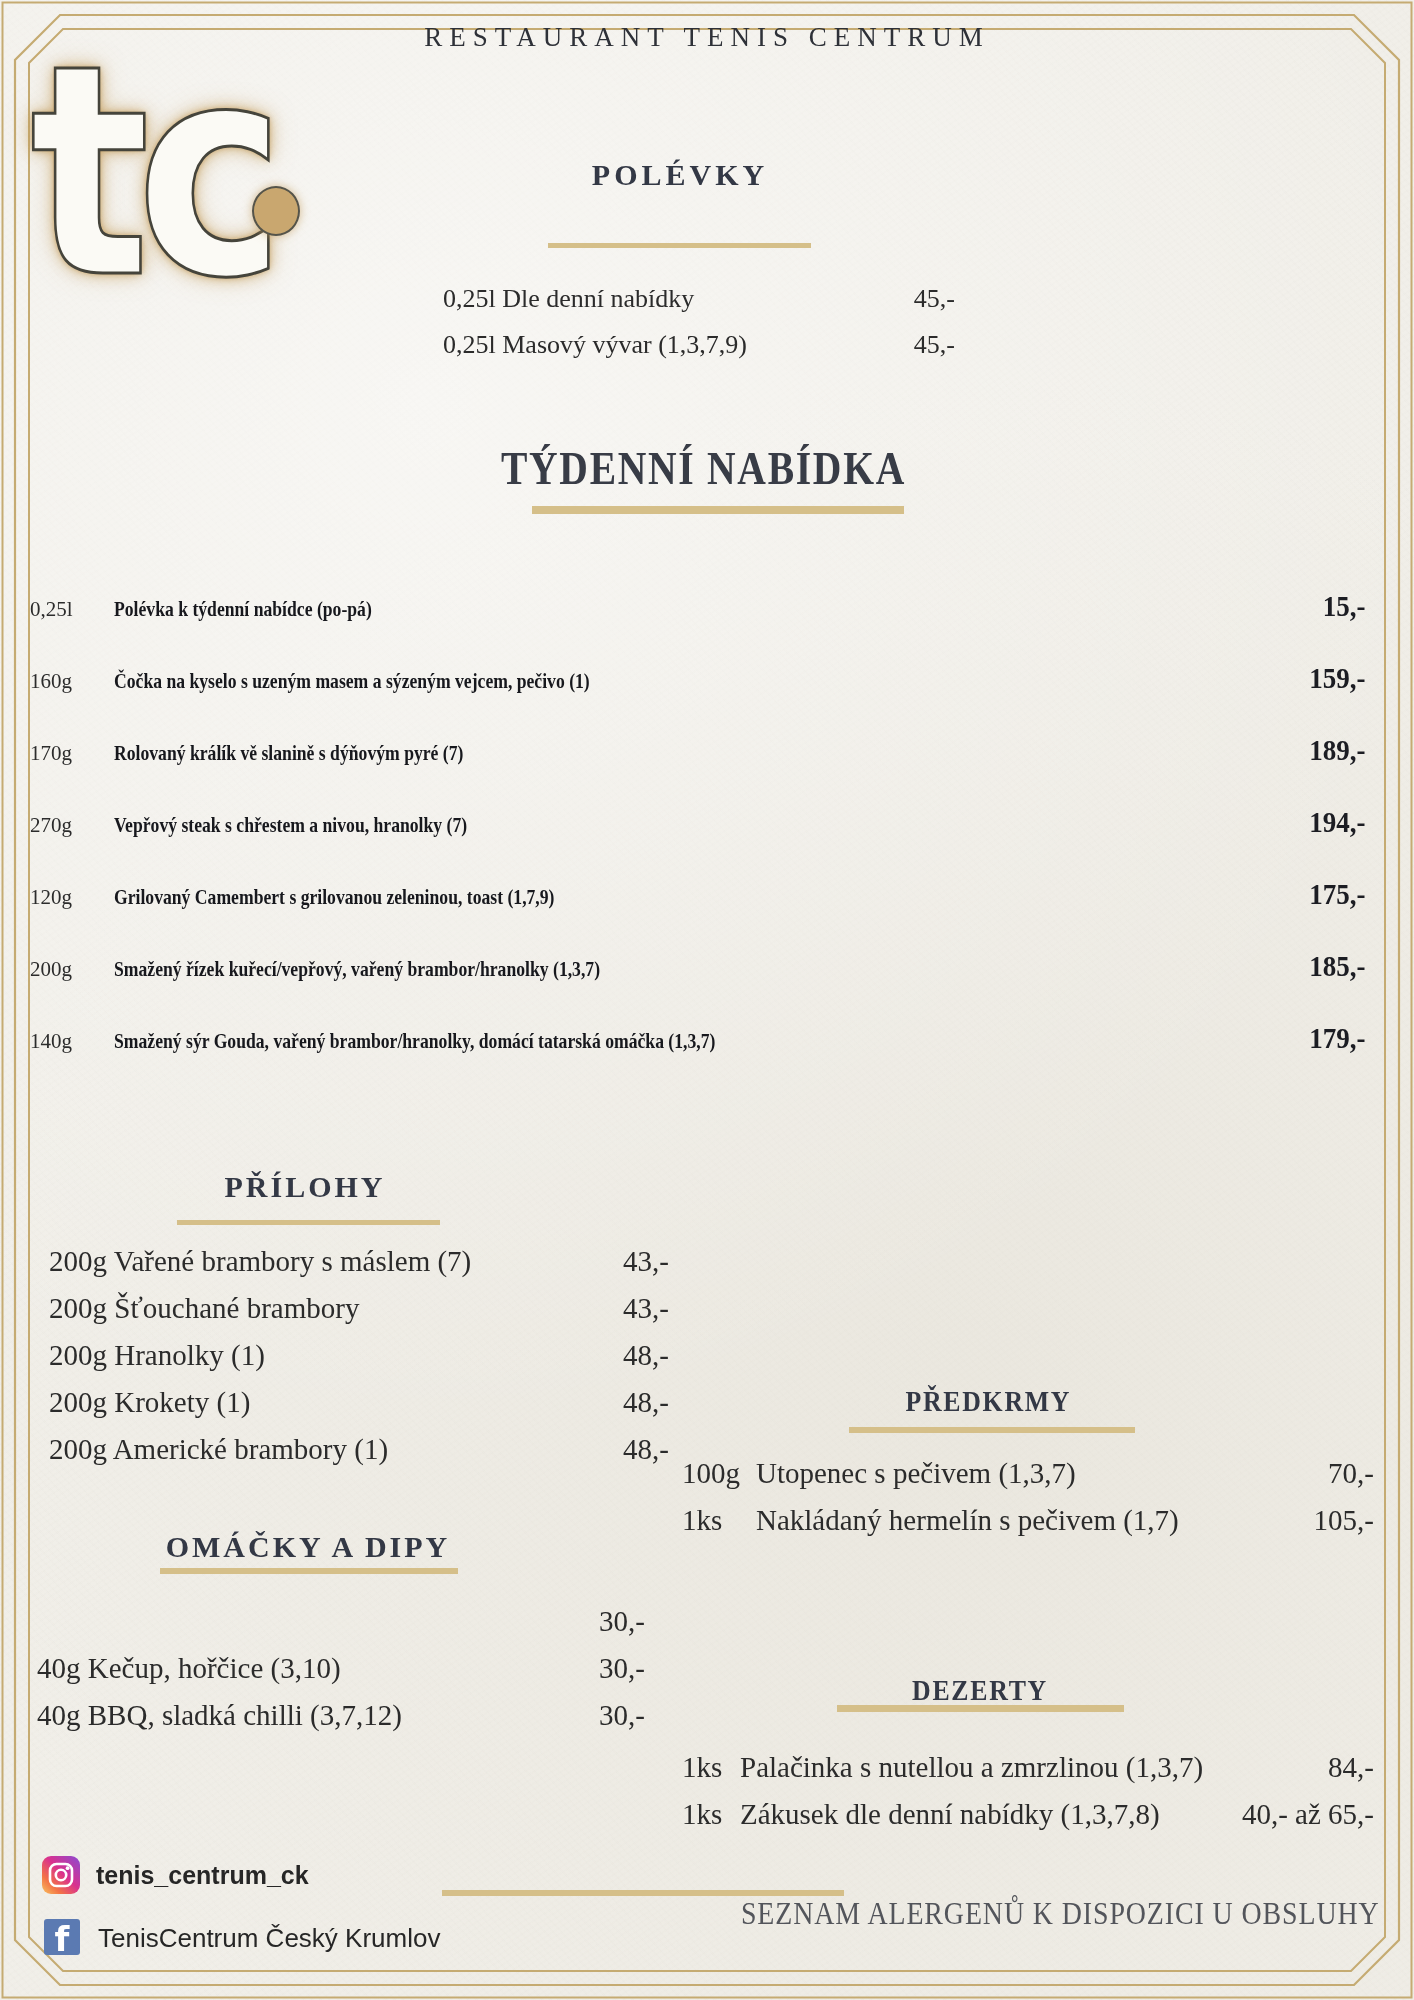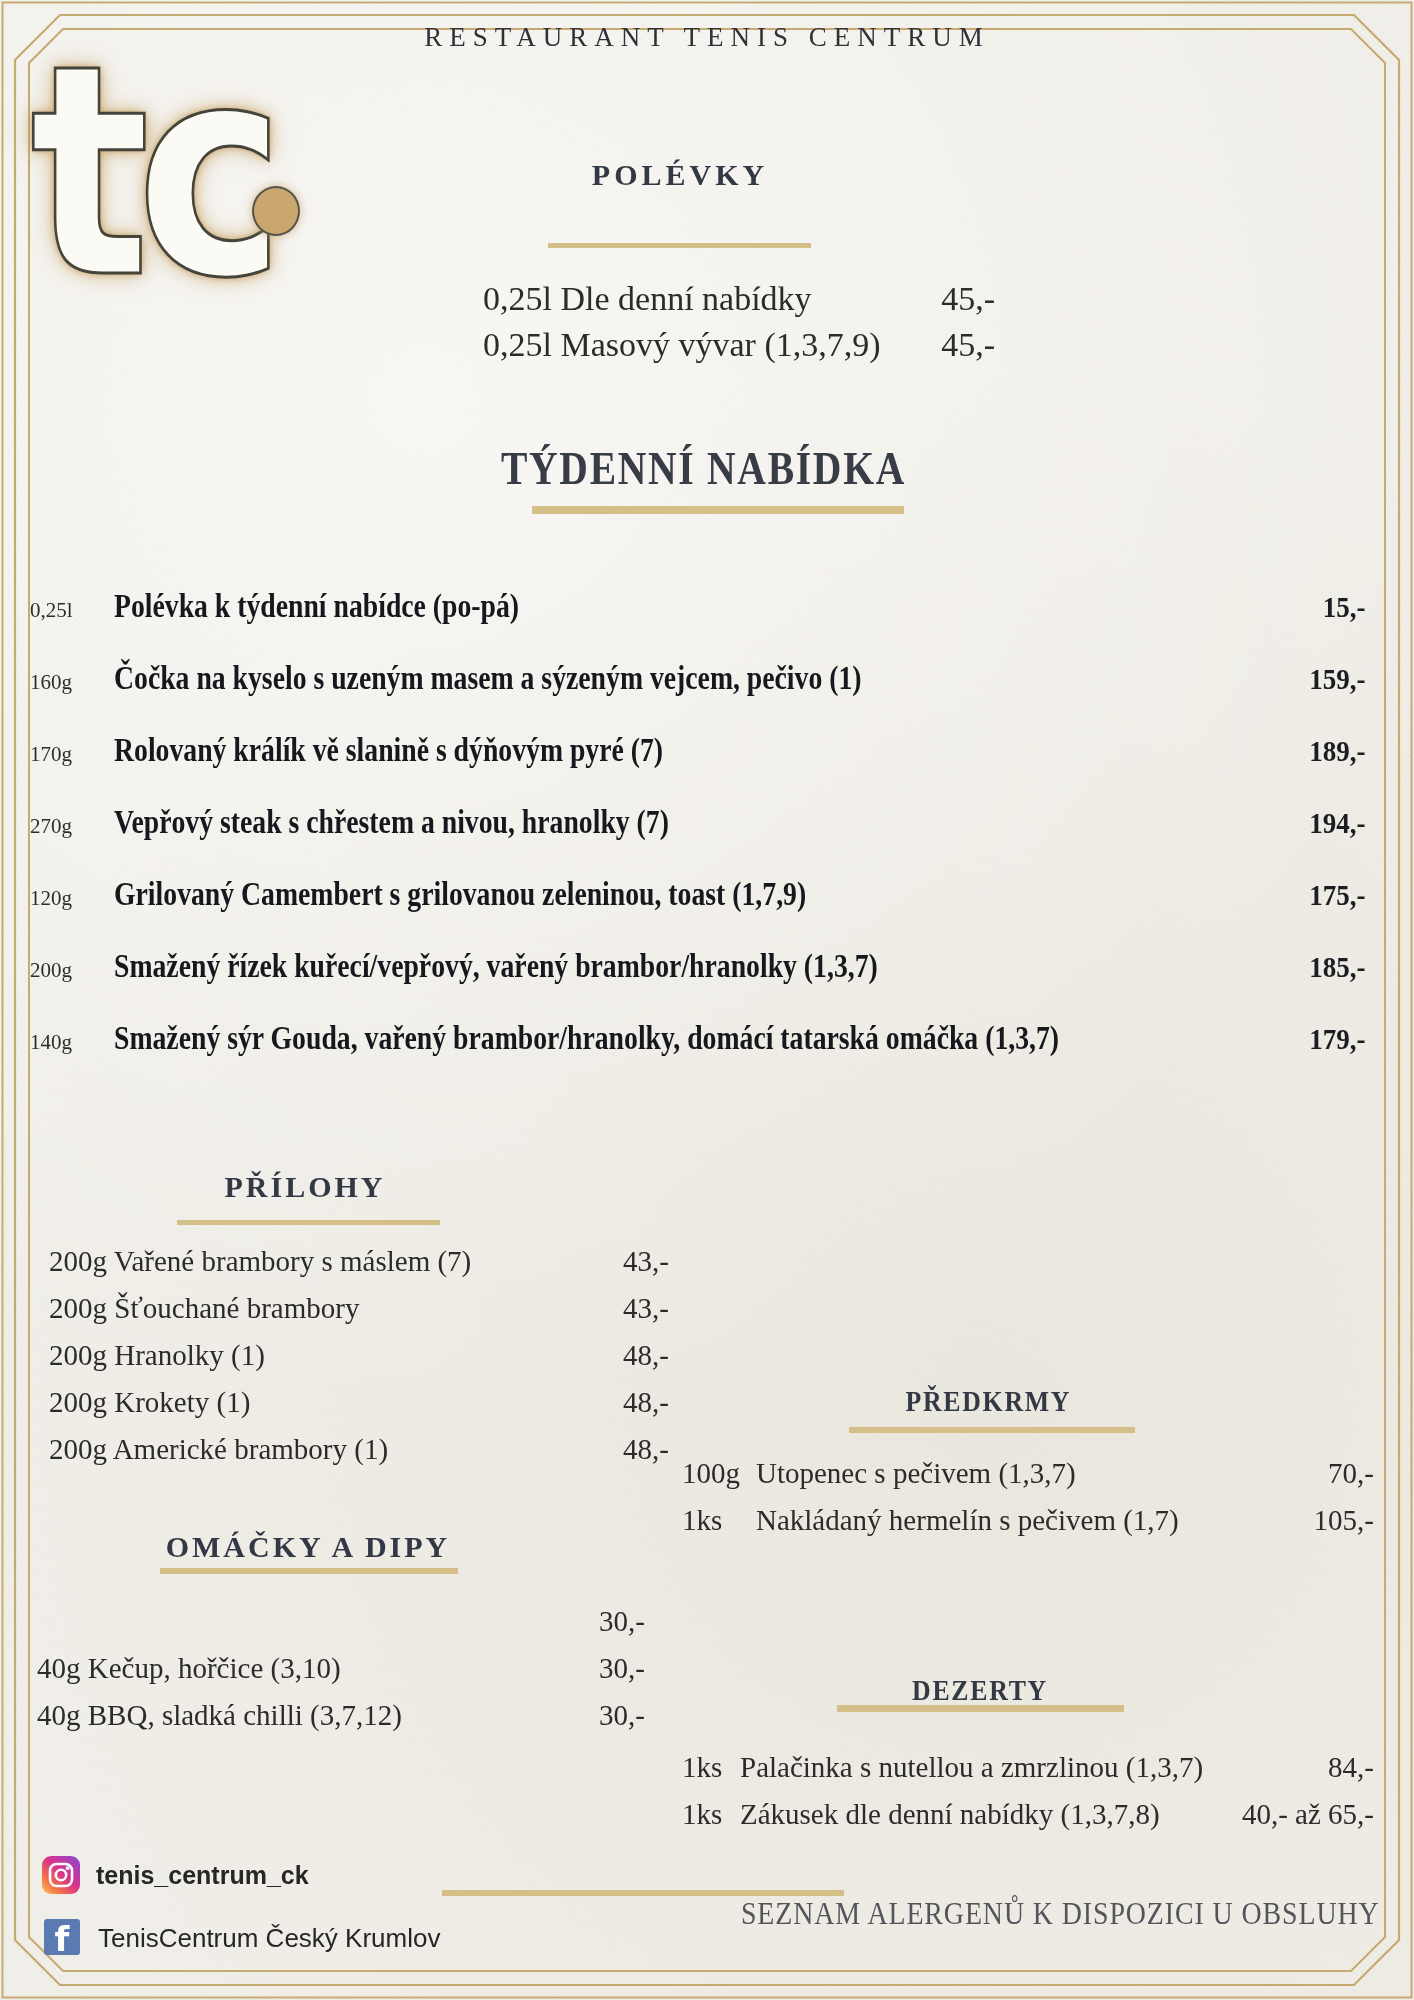--- a/index.html
+++ b/index.html
@@ -38,29 +38,29 @@
   .sec-title{font-weight:bold; color:#333845; text-align:center; font-size:30px; letter-spacing:4px; white-space:nowrap;}
   .rule{background:#d5bf89;}
 
   .row{display:flex; align-items:baseline; white-space:nowrap;}
   .grow{flex:1;}
   .cond{display:inline-block; transform:scaleX(.84); transform-origin:0 50%;}
   .cond-c{display:inline-block; transform:scaleX(.86); transform-origin:50% 50%;}
   .cond-r{display:inline-block; transform:scaleX(.9); transform-origin:100% 50%;}
 
   
-  .polevky-items{left:443px; top:276px; width:512px; font-size:34px; color:#2b2b2b;margin-left:40px;}
+  .polevky-items{left:443px; top:276px; width:512px; font-size:26px; color:#2b2b2b;}
   .polevky-items .row{height:46px; line-height:46px;}
 
   
   .tydenni-title{left:0; right:8px; top:442px; text-align:center; font-size:46px; font-weight:bold; color:#383c46; letter-spacing:2px;}
   .tydenni-items{left:30px; top:584px; width:1335px;}
   .tydenni-items .row{margin-bottom:28px; height:44px; line-height:44px;}
   .w-qty{width:84px; font-size:21px; color:#2c2c2c;}
-  .w-name{font-size:33px; font-weight:bold; color:#17181d;}
+  .w-name{font-size:21px; font-weight:bold; color:#17181d;}
   .w-price{min-width:120px; font-size:30px; font-weight:bold; color:#1c1d23; text-align:right;}
 
   .list{font-size:29px; color:#2b2b2b;}
   .list .row{height:47px; line-height:47px;}
   .p-qty{width:74px;}
   .d-qty{width:58px;}
 
   
   .soc-label{font-family:"Liberation Sans", sans-serif; color:#262626;}
   .fb-icon{left:44px; top:1919px; width:36px; height:36px; background:#5b7ab2; border-radius:3px;

